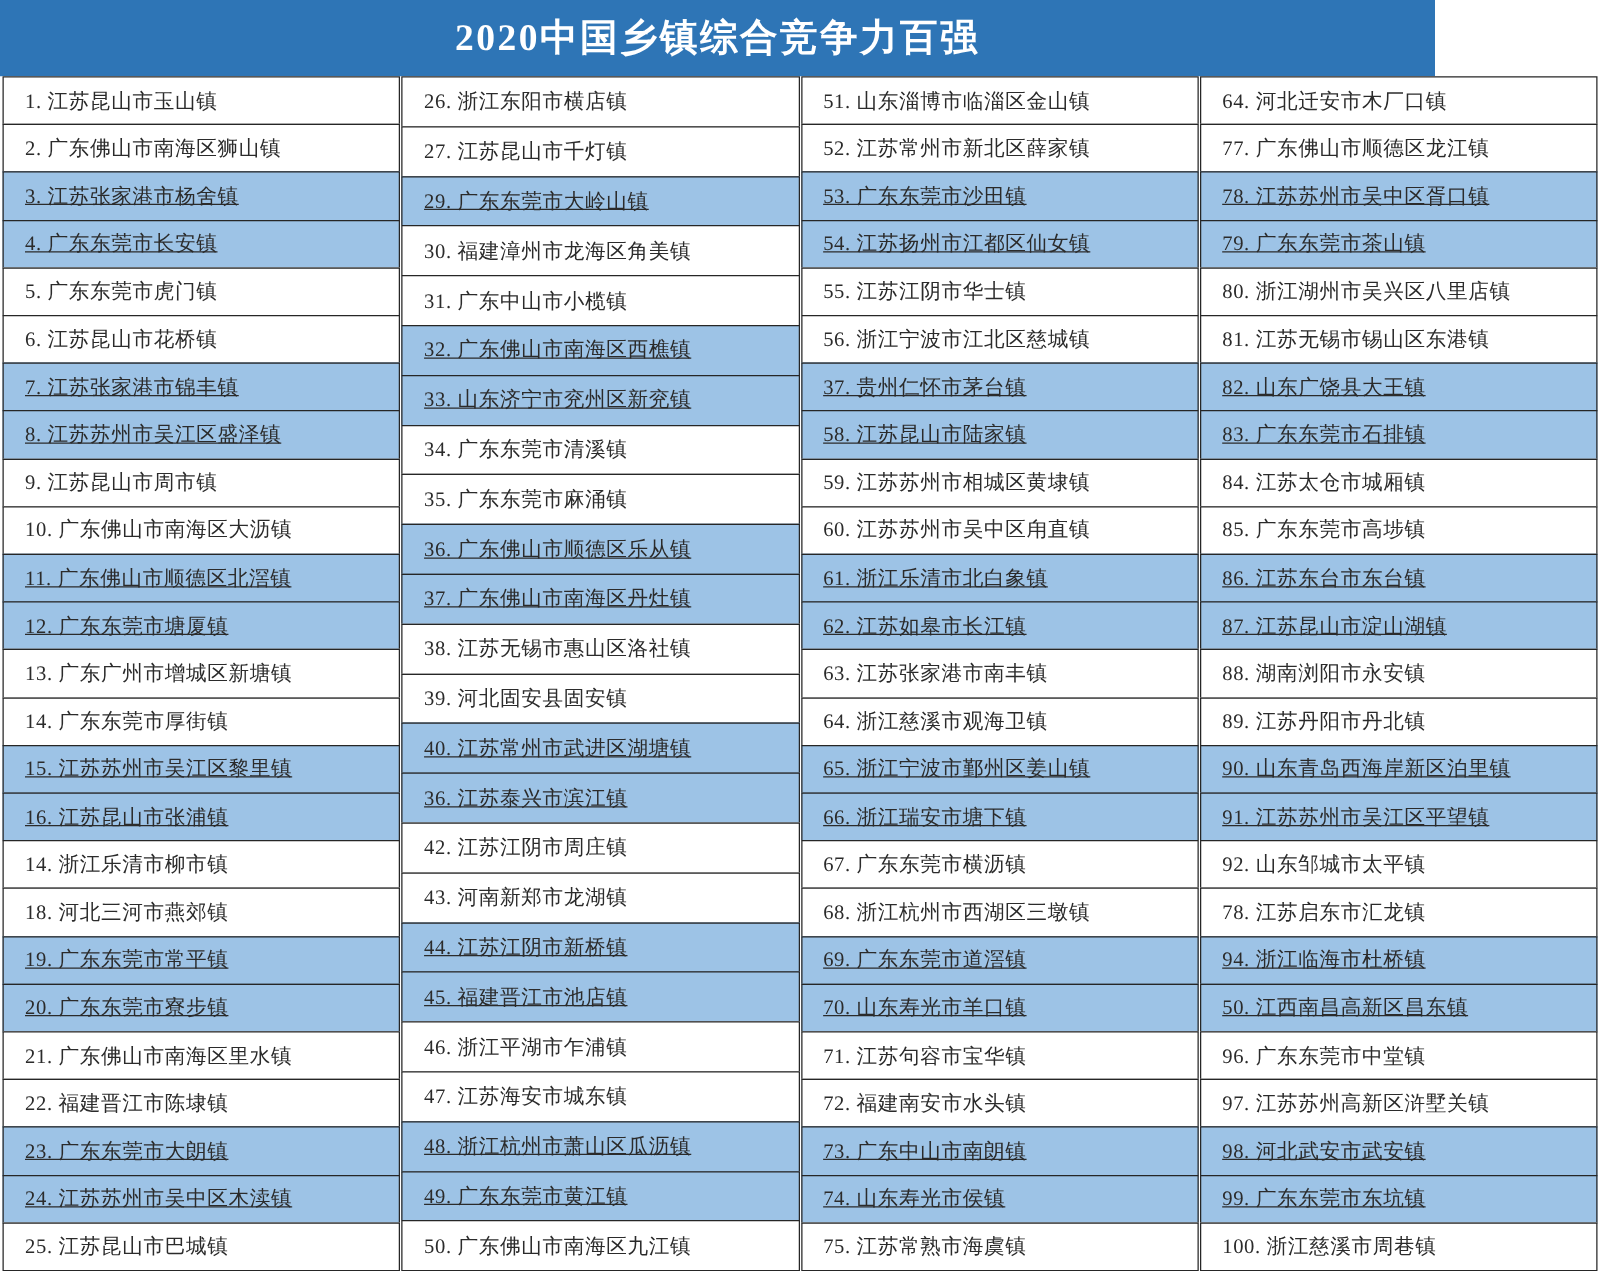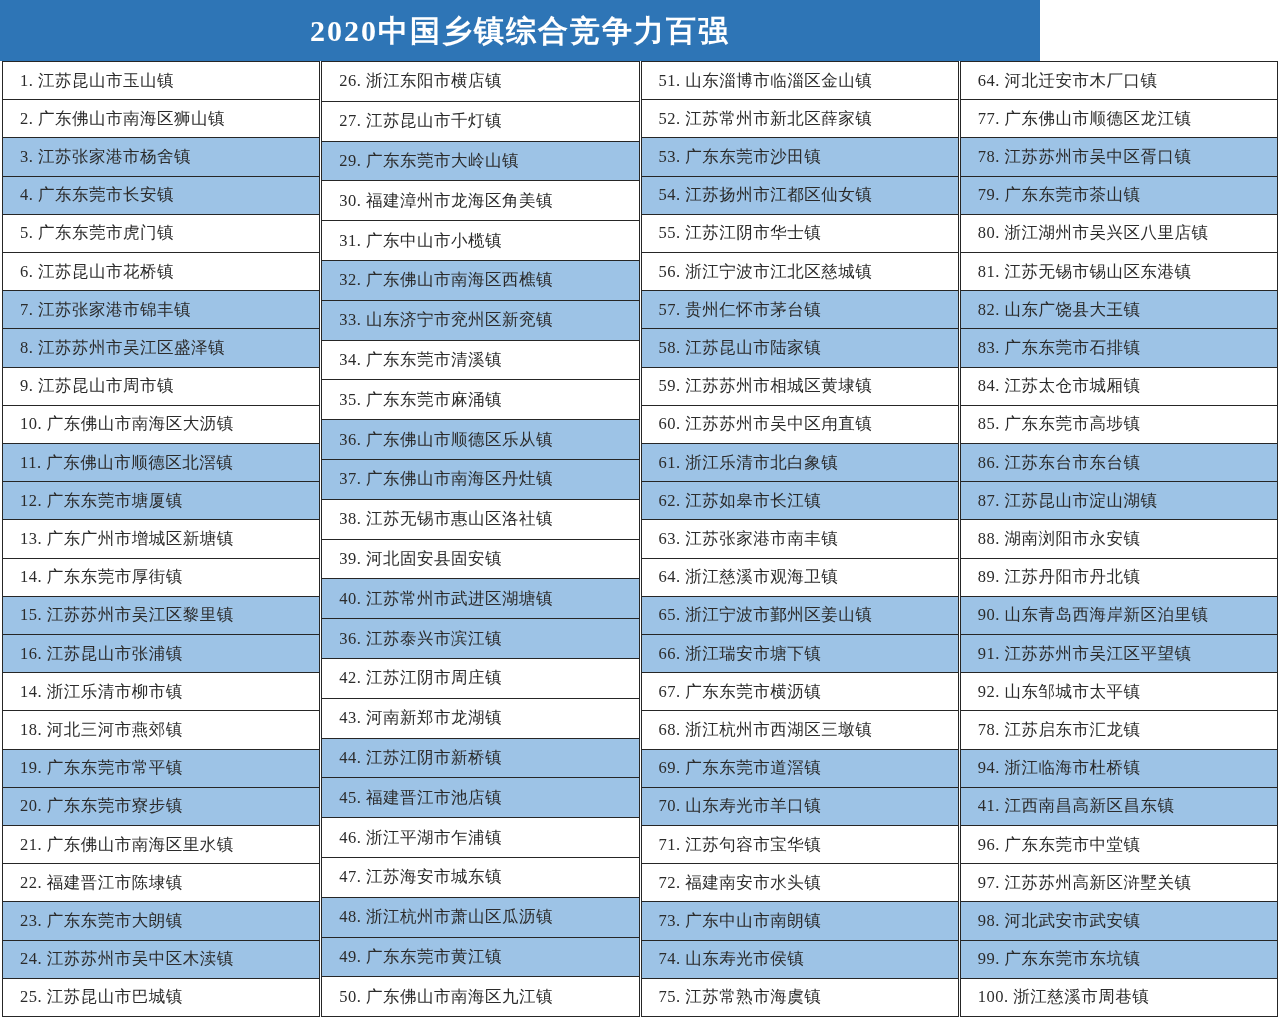--- a/index.html
+++ b/index.html
@@ -11,21 +11,21 @@
     --title-text:#ffffff;
   }
   *{box-sizing:border-box;}
   html,body{margin:0;padding:0;}
   body{
     width:1280px;height:1017px;overflow:hidden;
     background:#ffffff;
     font-family:"Liberation Serif","DejaVu Serif",serif;
   }
   .header{
-    width:1040px;height:61px;
+    width:1148px;height:61px;
     background:var(--header-bg);
     display:flex;align-items:center;justify-content:center;
   }
   .header h1{
     margin:0;
     color:var(--title-text);
     font-size:30px;
     font-weight:bold;
     letter-spacing:2px;
     line-height:1;
@@ -49,21 +49,21 @@
     margin-top:-1px;
     padding-left:17px;
     background:var(--row-plain);
     color:var(--text);
     font-size:16.5px;
     letter-spacing:0.5px;
     white-space:nowrap;
     overflow:hidden;
   }
   .col .row:first-child{margin-top:0;}
-  .row.hl{background:var(--row-highlight);}
+  .row.hl{background:var(--row-highlight);text-decoration:underline;}
 </style>
 </head>
 <body>
 
 <div class="header">
   <h1>2020中国乡镇综合竞争力百强</h1>
 </div>
 
 <div class="grid">
   <div class="col">
@@ -119,21 +119,21 @@
       <div class="row hl">49. 广东东莞市黄江镇</div>
       <div class="row">50. 广东佛山市南海区九江镇</div>
     </div>
   <div class="col">
       <div class="row">51. 山东淄博市临淄区金山镇</div>
       <div class="row">52. 江苏常州市新北区薛家镇</div>
       <div class="row hl">53. 广东东莞市沙田镇</div>
       <div class="row hl">54. 江苏扬州市江都区仙女镇</div>
       <div class="row">55. 江苏江阴市华士镇</div>
       <div class="row">56. 浙江宁波市江北区慈城镇</div>
-      <div class="row hl">57. 贵州仁怀市茅台镇</div>
+      <div class="row hl">37. 贵州仁怀市茅台镇</div>
       <div class="row hl">58. 江苏昆山市陆家镇</div>
       <div class="row">59. 江苏苏州市相城区黄埭镇</div>
       <div class="row">60. 江苏苏州市吴中区甪直镇</div>
       <div class="row hl">61. 浙江乐清市北白象镇</div>
       <div class="row hl">62. 江苏如皋市长江镇</div>
       <div class="row">63. 江苏张家港市南丰镇</div>
       <div class="row">64. 浙江慈溪市观海卫镇</div>
       <div class="row hl">65. 浙江宁波市鄞州区姜山镇</div>
       <div class="row hl">66. 浙江瑞安市塘下镇</div>
       <div class="row">67. 广东东莞市横沥镇</div>
@@ -159,20 +159,20 @@
       <div class="row">85. 广东东莞市高埗镇</div>
       <div class="row hl">86. 江苏东台市东台镇</div>
       <div class="row hl">87. 江苏昆山市淀山湖镇</div>
       <div class="row">88. 湖南浏阳市永安镇</div>
       <div class="row">89. 江苏丹阳市丹北镇</div>
       <div class="row hl">90. 山东青岛西海岸新区泊里镇</div>
       <div class="row hl">91. 江苏苏州市吴江区平望镇</div>
       <div class="row">92. 山东邹城市太平镇</div>
       <div class="row">78. 江苏启东市汇龙镇</div>
       <div class="row hl">94. 浙江临海市杜桥镇</div>
-      <div class="row hl">41. 江西南昌高新区昌东镇</div>
+      <div class="row hl">50. 江西南昌高新区昌东镇</div>
       <div class="row">96. 广东东莞市中堂镇</div>
       <div class="row">97. 江苏苏州高新区浒墅关镇</div>
       <div class="row hl">98. 河北武安市武安镇</div>
       <div class="row hl">99. 广东东莞市东坑镇</div>
       <div class="row">100. 浙江慈溪市周巷镇</div>
     </div>
 </div>
 
 </body></html>

